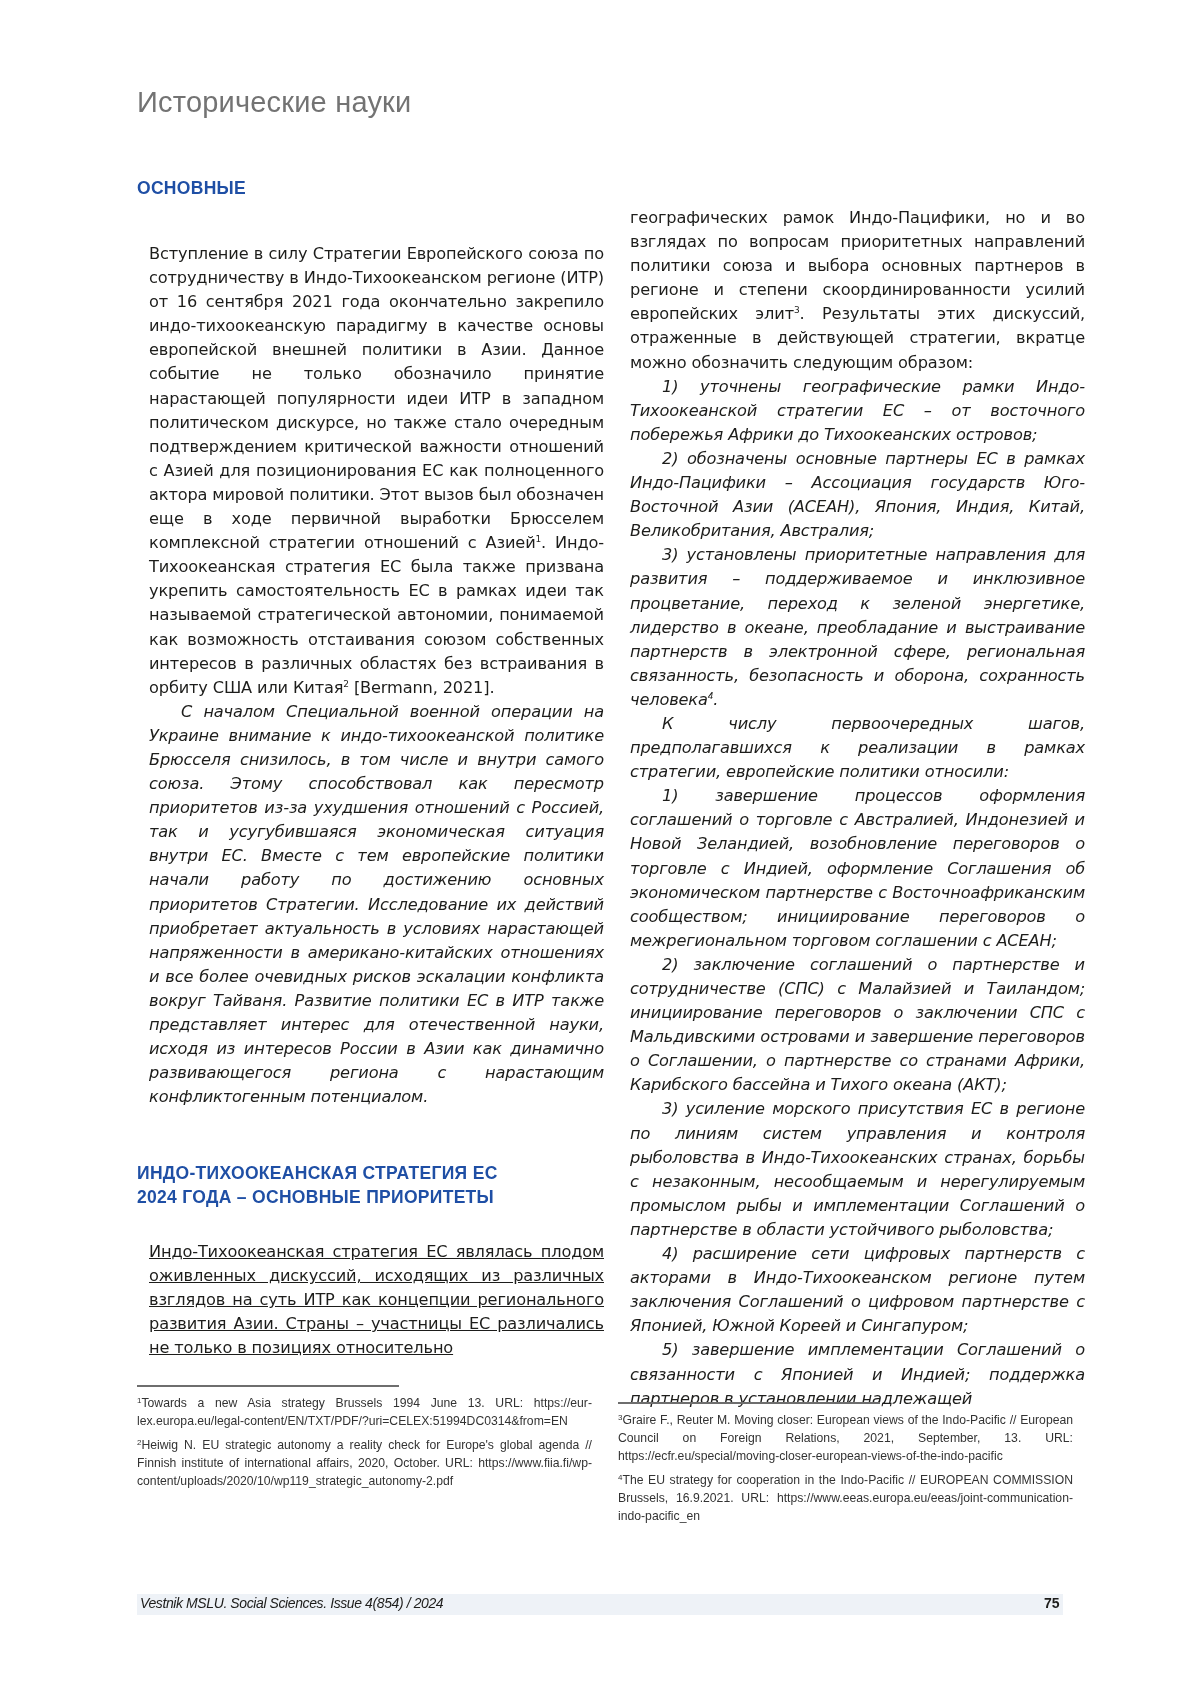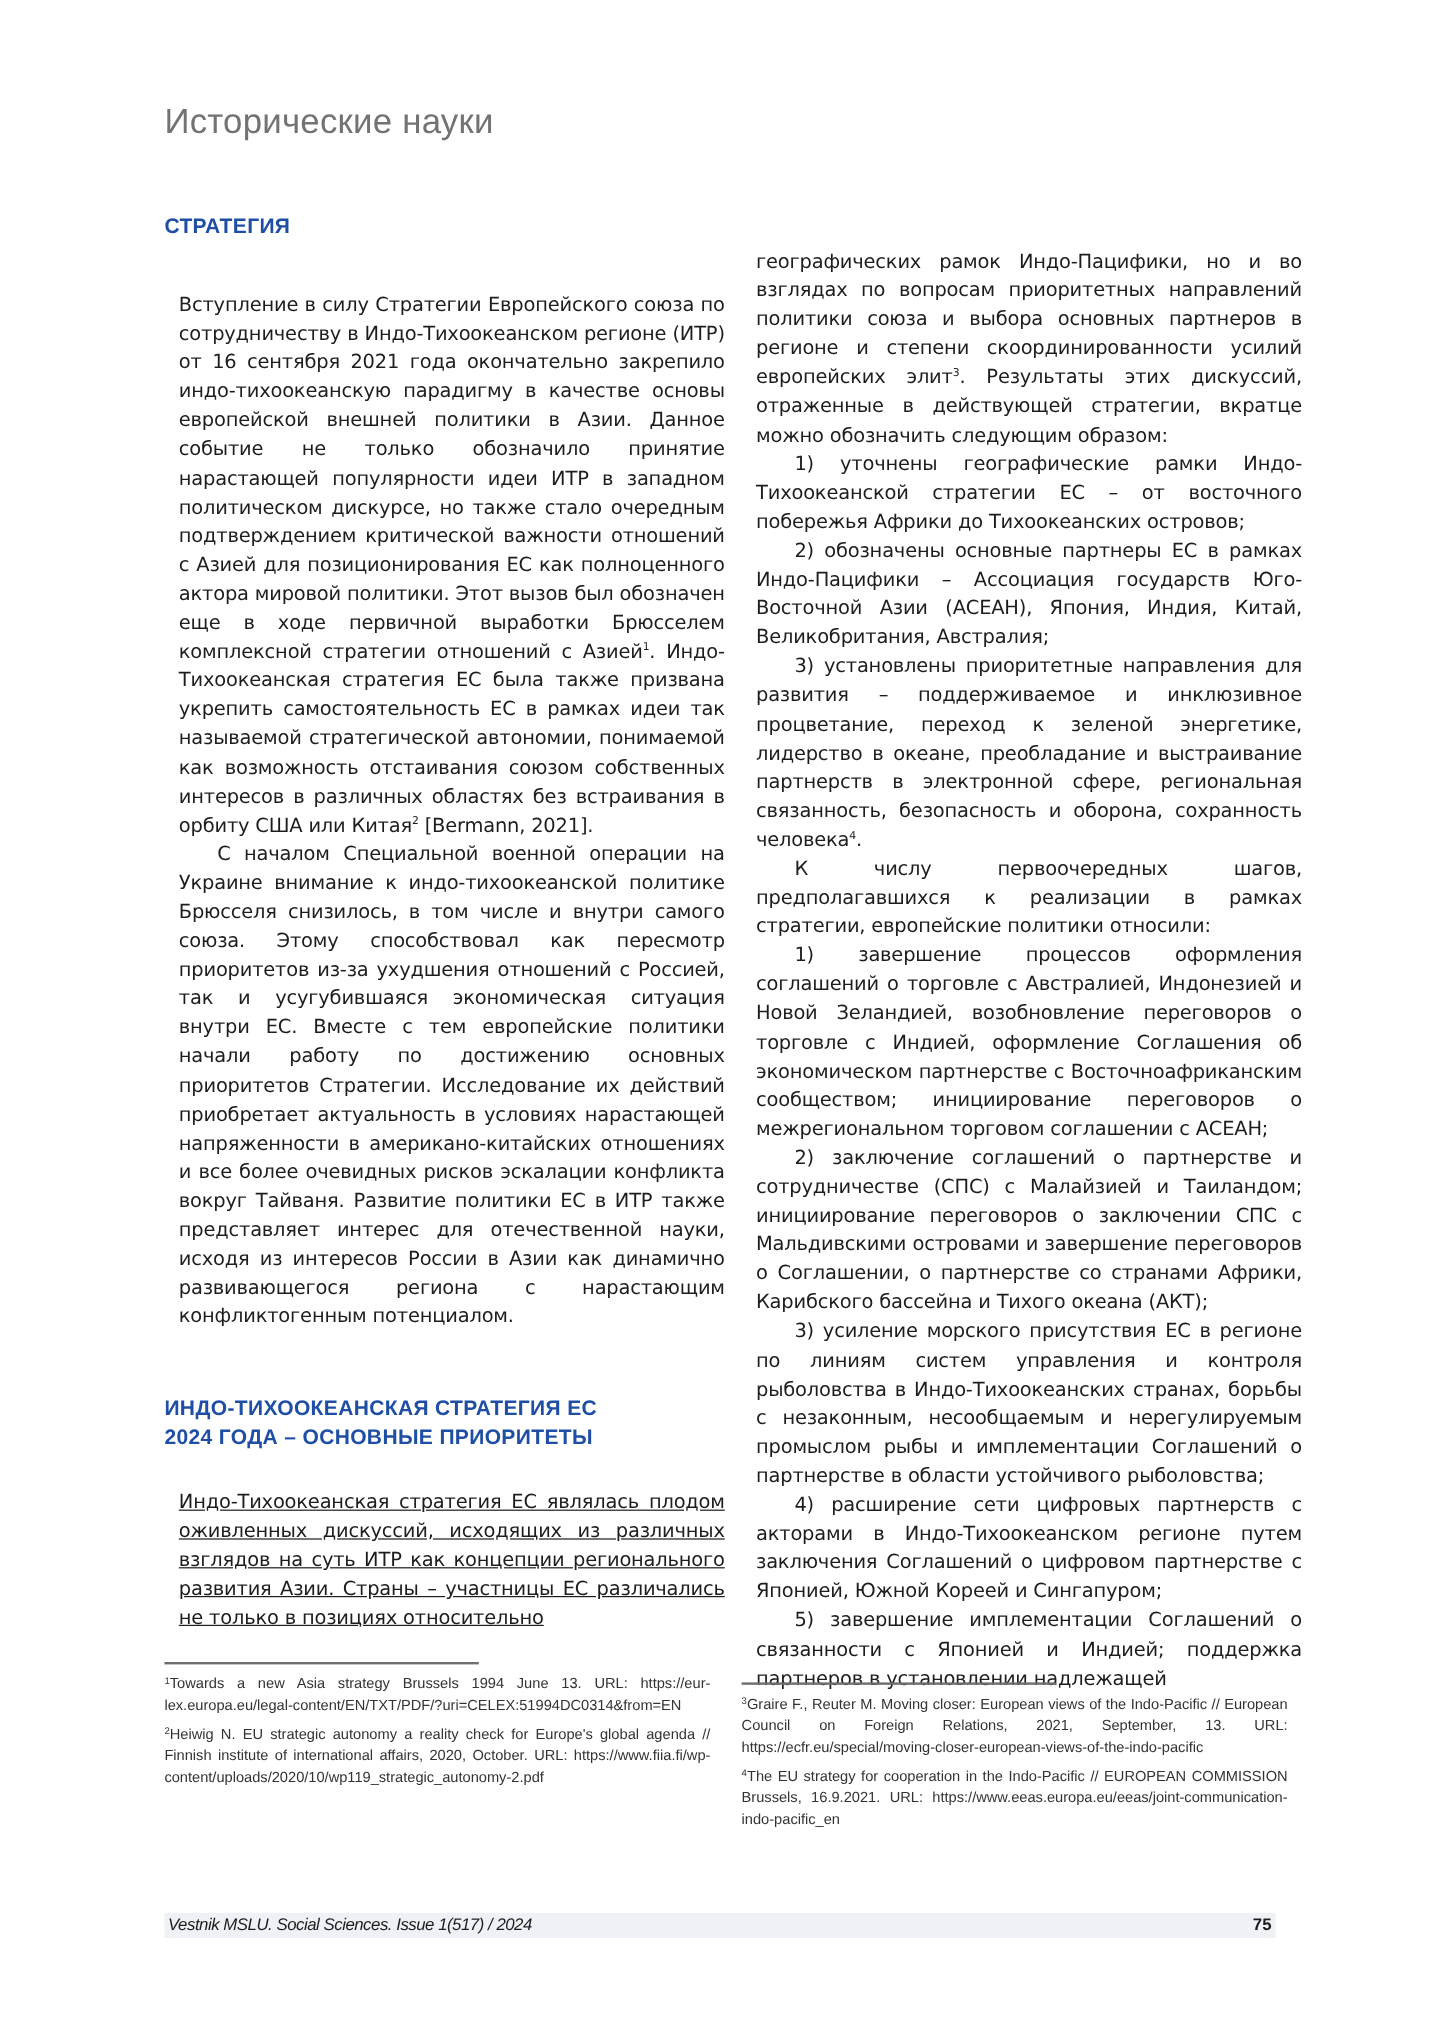--- a/index.html
+++ b/index.html
@@ -6,40 +6,40 @@
   body { width: 1200px; height: 1697px; position: relative; overflow: hidden;
          font-family: "DejaVu Sans", sans-serif; color: #1d1d1b; }
   .section-title { position: absolute; left: 137px; top: 86px; font-size: 29px;
                    font-family: "Liberation Sans", sans-serif; color: #737373; margin: 0; font-weight: normal; letter-spacing: 0.2px; }
   .heading { position: absolute; color: #1f4fa5; font-weight: bold;
              font-family: "Liberation Sans", sans-serif; font-size: 17.5px; line-height: 24px;
              letter-spacing: 0.3px; margin: 0; }
   .text { position: absolute; width: 455px; font-size: 16.2px; line-height: 24.1px;
           text-align: justify; hyphens: manual; margin: 12px; letter-spacing: -0.15px; }
   .text p { margin: 0; }
-  .indent { text-indent: 32px; }
+  .indent { text-indent: 32px; font-style: italic; }
   sup { font-size: 9px; line-height: 0; vertical-align: 6px; }
   .fn-rule { position: absolute; height: 1.5px; background: #6e6e6e; width: 262px; }
   .footnotes { position: absolute; width: 455px; font-family: "Liberation Sans", sans-serif;
                font-size: 12.2px; line-height: 18px; color: #333; text-align: justify; }
   .footnotes p { margin: 0 0 6px 0; }
   .fn-num { font-size: 8px; vertical-align: 4px; line-height: 0; }
   .footer-band { position: absolute; left: 137px; top: 1594px; width: 926px; height: 21px;
                  background: #eef2f7; }
   .footer-journal { position: absolute; left: 140px; top: 1595px; font-size: 14px; font-style: italic;
                     font-family: "Liberation Sans", sans-serif; color: #1d1d1b; letter-spacing: -0.4px; }
   .footer-page { position: absolute; left: 1044px; top: 1595px; font-size: 14px;
                  font-family: "Liberation Sans", sans-serif; color: #1d1d1b; font-weight: bold; }
 </style>
 </head>
 <body>
 
 <h1 class="section-title">Исторические науки</h1>
 
-<h2 class="heading" style="left:137px; top:176px;">СТРАТЕГИЯ</h2>
+<h2 class="heading" style="left:137px; top:176px;">ОСНОВНЫЕ</h2>
 
 <div class="text" style="left:137px; top:230px;">
   <p><span>Вступление в силу Стратегии Европейского союза по сотрудничеству в Индо-Тихоокеанском регионе (ИТР) от 16 сентября 2021 года окончательно закрепило индо-тихоокеанскую парадигму в качестве основы европейской внешней политики в Азии. Данное событие не только обозначило принятие нарастающей популярности идеи ИТР в западном политическом дискурсе, но также стало очередным подтверждением критической важности отношений с Азией для позиционирования ЕС как полноценного актора мировой политики. Этот вызов был обозначен еще в ходе первичной выработки Брюсселем комплексной стратегии отношений с Азией</span><sup>1</sup><span>. Индо-Тихоокеанская стратегия ЕС была также призвана укрепить самостоятельность ЕС в рамках идеи так называемой стратегической автономии, понимаемой как возможность отстаивания союзом собственных интересов в различных областях без встраивания в орбиту США или Китая</span><sup>2</sup><span> [Bermann, 2021].</span></p>
   <p class="indent">С началом Специальной военной операции на Украине внимание к индо-тихоокеанской политике Брюсселя снизилось, в том числе и внутри самого союза. Этому способствовал как пересмотр приоритетов из-за ухудшения отношений с Россией, так и усугубившаяся экономическая ситуация внутри ЕС. Вместе с тем европейские политики начали работу по достижению основных приоритетов Стратегии. Исследование их действий приобретает актуальность в условиях нарастающей напряженности в американо-китайских отношениях и все более очевидных рисков эскалации конфликта вокруг Тайваня. Развитие политики ЕС в ИТР также представляет интерес для отечественной науки, исходя из интересов России в Азии как динамично развивающегося региона с нарастающим конфликтогенным потенциалом.</p>
 </div>
 
 <h2 class="heading" style="left:137px; top:1161px;">
   <span>ИНДО-ТИХООКЕАНСКАЯ СТРАТЕГИЯ ЕС</span><br>
   <span>2024 ГОДА – ОСНОВНЫЕ ПРИОРИТЕТЫ</span>
 </h2>
@@ -67,14 +67,14 @@
   <p class="indent">5)  завершение имплементации Соглашений о связанности с Японией и Индией; поддержка партнеров в установлении надлежащей</p>
 </div>
 
 <div class="fn-rule" style="left:618px; top:1402px;"></div>
 <div class="footnotes" style="left:618px; top:1411px;">
   <p><span class="fn-num">3</span><span>Graire F., Reuter M. Moving closer: European views of the Indo-Pacific // European Council on Foreign Relations, 2021, September, 13. URL: https://ecfr.eu/special/moving-closer-european-views-of-the-indo-pacific</span></p>
   <p><span class="fn-num">4</span><span>The EU strategy for cooperation in the Indo-Pacific // EUROPEAN COMMISSION Brussels, 16.9.2021. URL: https://www.eeas.europa.eu/eeas/joint-communication-indo-pacific_en</span></p>
 </div>
 
 <div class="footer-band"></div>
-<div class="footer-journal">Vestnik MSLU. Social Sciences. Issue 1(517) / 2024</div>
+<div class="footer-journal">Vestnik MSLU. Social Sciences. Issue 4(854) / 2024</div>
 <div class="footer-page">75</div>
 
 </body></html>

